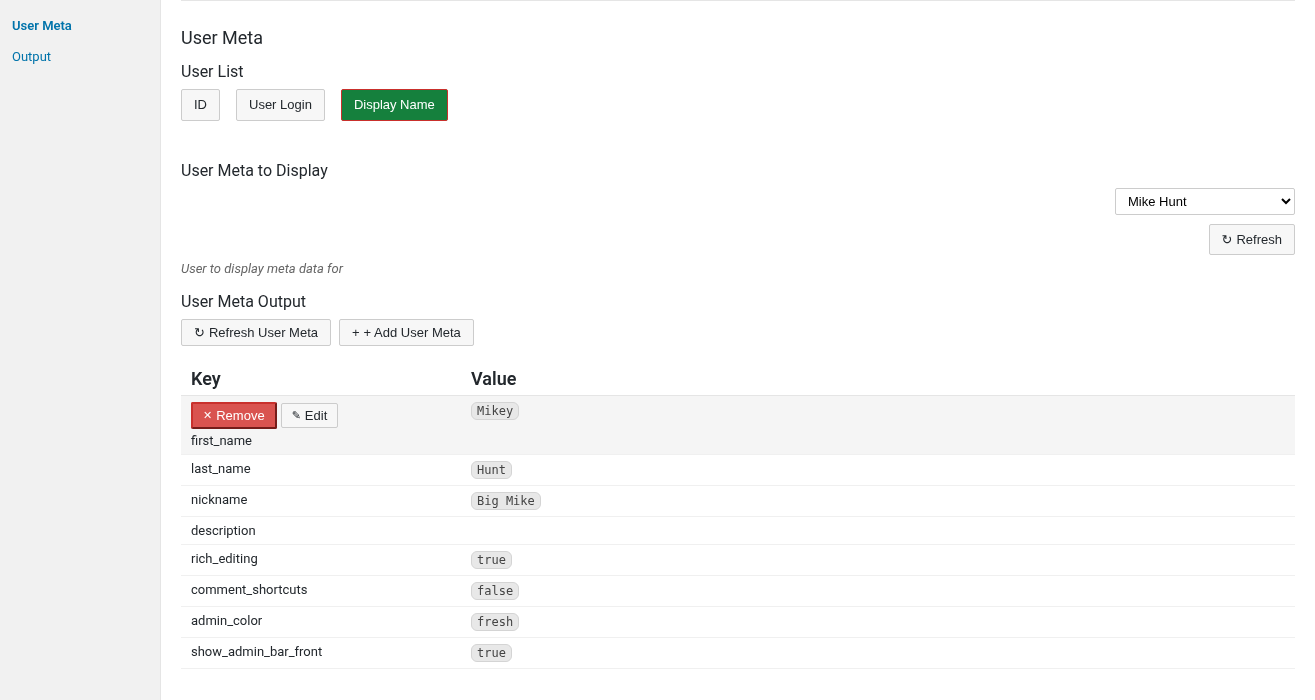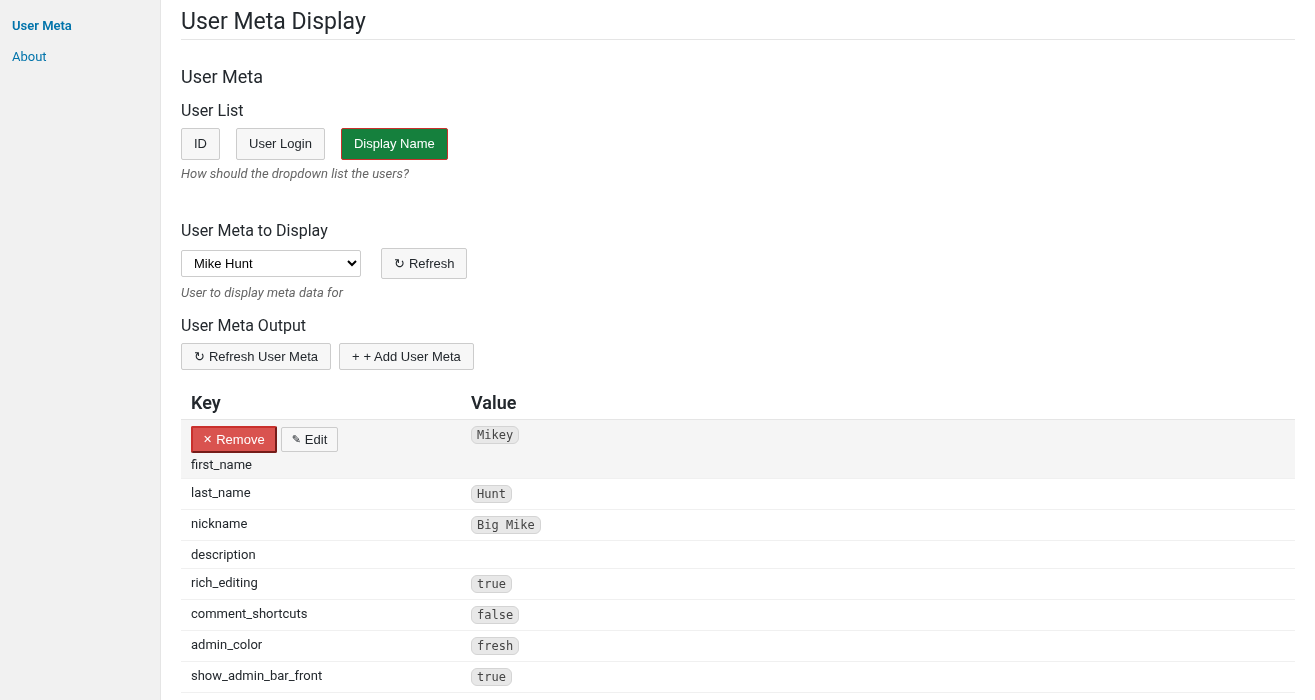--- a/index.html
+++ b/index.html
@@ -125,23 +125,24 @@
       color: #666;
       font-style: italic;
       font-size: 13px;
       margin-bottom: 16px;
     }
     .user-meta-display-section {
       margin-bottom: 4px;
     }
     .dropdown-row {
       display: flex;
-      align-items: center;
-      gap: 20px;
+      align-items: flex-end;
+      gap: 9px;
       margin-bottom: 6px;
+      flex-direction: column;
     }
     .user-select {
       padding: 4px 8px;
       font-size: 13px;
       border: 1px solid #ccc;
       background: #fff;
       border-radius: 2px;
       min-width: 180px;
       cursor: pointer;
     }
@@ -218,37 +219,35 @@
       align-items: center;
     }
   </style>
 </head>
 <body>
 
 <div class="layout">
 
   <div class="sidebar">
     <a class="sidebar-item active">User Meta</a>
-    <a class="sidebar-item">About</a>
+    <a class="sidebar-item">Output</a>
   </div>
 
   <div class="main-content">
-    <h1 class="page-title">User Meta Display</h1>
     <hr class="section-divider">
 
     <h2 class="section-header">User Meta</h2>
 
     <div class="user-list-section">
       <div class="user-list-label">User List</div>
       <div class="btn-group">
         <button class="btn">ID</button>
         <button class="btn">User Login</button>
         <button class="btn btn-primary">Display Name</button>
       </div>
-      <p class="hint-text">How should the dropdown list the users?</p>
     </div>
 
     <div class="user-meta-display-section">
       <div class="user-list-label">User Meta to Display</div>
       <div class="dropdown-row">
         <select class="user-select">
           <option>Mike Hunt</option>
           <option>John Doe</option>
           <option>Jane Smith</option>
         </select>

